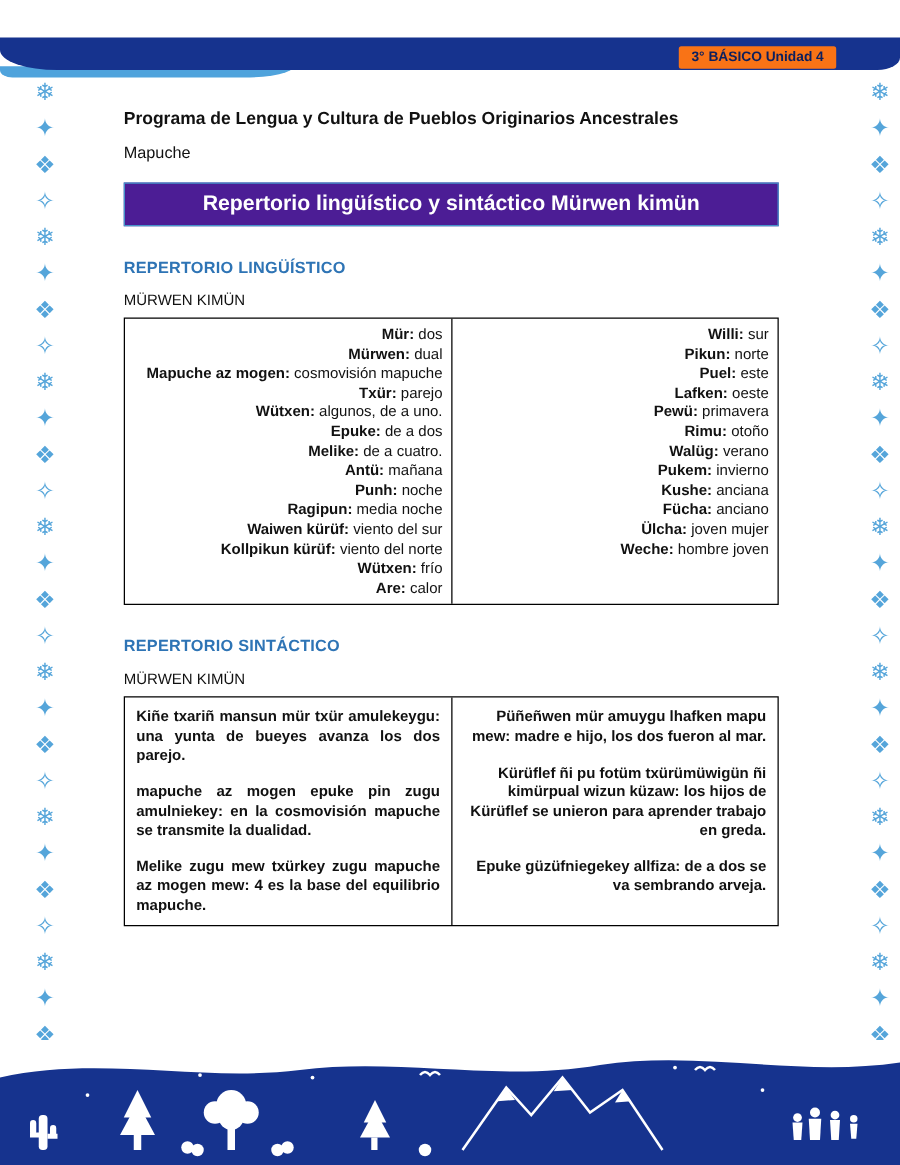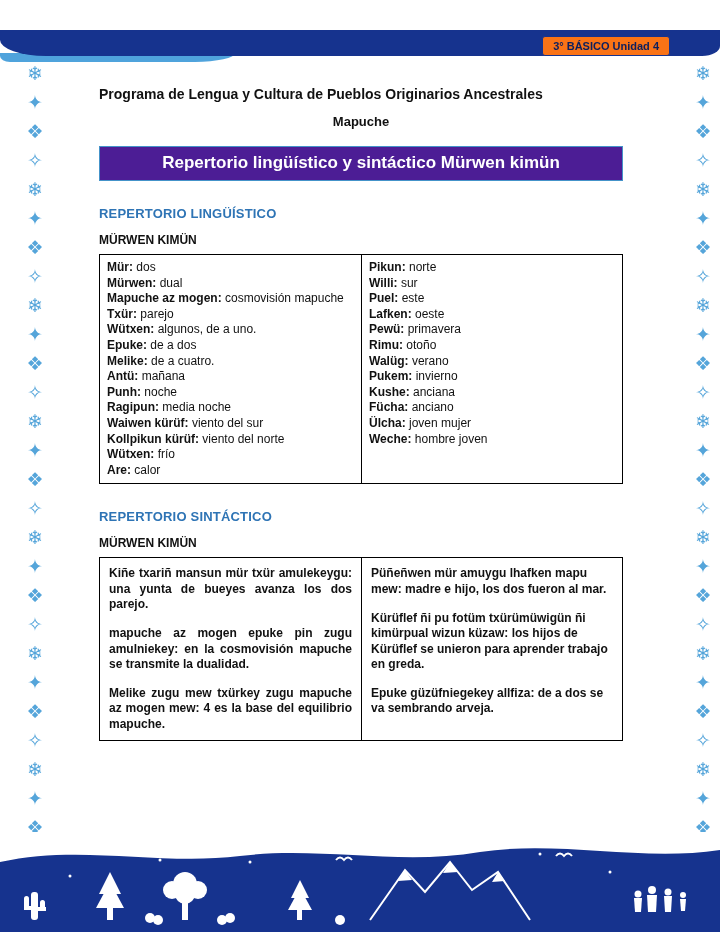--- a/index.html
+++ b/index.html
@@ -23,29 +23,29 @@
   .side-strip{
     position:absolute;top:62px;height:770px;width:38px;overflow:hidden;
     color:#55a5da;font-size:19px;text-align:center;
     writing-mode:vertical-rl;text-orientation:upright;letter-spacing:7px;
     user-select:none;
   }
   .side-strip.left{left:7px;}
   .side-strip.right{right:7px;}
   .content{position:absolute;left:99px;top:86px;width:524px;}
   .title{font-size:14px;font-weight:bold;}
-  .subtitle{font-size:13px;font-weight:bold;text-align:center;margin-top:12px;}
+  .subtitle{font-size:13px;font-weight:normal;text-align:left;margin-top:12px;}
   .banner{
     margin-top:17px;background:#4c1d95;border:1px solid #4493c9;color:#fff;
     font-weight:bold;font-size:17px;text-align:center;padding:6px 0 7px;
   }
   .sec-h{margin-top:25px;color:#2e74b5;font-weight:bold;font-size:13px;letter-spacing:.2px;}
-  .sub-h{margin-top:12px;font-weight:bold;font-size:12px;}
+  .sub-h{margin-top:12px;font-weight:normal;font-size:12px;}
   .vtable{margin-top:7px;border:1px solid #000;display:flex;}
-  .vtable .cell{width:50%;padding:5px 7px;box-sizing:border-box;font-size:12px;}
+  .vtable .cell{width:50%;padding:5px 7px;box-sizing:border-box;font-size:12px;text-align:right;}
   .vtable .cell + .cell{border-left:1px solid #000;}
   .vocab-entry{line-height:15.6px;white-space:nowrap;overflow:hidden;}
   .vtable.syn .cell{padding:8px 9px;min-height:172px;}
   .syn-p{margin:0 0 14px;font-size:12px;line-height:15.3px;font-weight:bold;}
   .vtable.syn .cell .syn-p:last-child{margin-bottom:0;}
   .cell.justify{text-align:justify;}
   .footer{position:absolute;left:0;bottom:0;width:720px;height:100px;}
 </style>
 </head>
 <body>
@@ -75,22 +75,22 @@
         <div class="vocab-entry"><b>Melike:</b> de a cuatro.</div>
         <div class="vocab-entry"><b>Antü:</b> mañana</div>
         <div class="vocab-entry"><b>Punh:</b> noche</div>
         <div class="vocab-entry"><b>Ragipun:</b> media noche</div>
         <div class="vocab-entry"><b>Waiwen kürüf:</b> viento del sur</div>
         <div class="vocab-entry"><b>Kollpikun kürüf:</b> viento del norte</div>
         <div class="vocab-entry"><b>Wütxen:</b> frío</div>
         <div class="vocab-entry"><b>Are:</b> calor</div>
       </div>
     <div class="cell">
+        <div class="vocab-entry"><b>Willi:</b> sur</div>
         <div class="vocab-entry"><b>Pikun:</b> norte</div>
-        <div class="vocab-entry"><b>Willi:</b> sur</div>
         <div class="vocab-entry"><b>Puel:</b> este</div>
         <div class="vocab-entry"><b>Lafken:</b> oeste</div>
         <div class="vocab-entry"><b>Pewü:</b> primavera</div>
         <div class="vocab-entry"><b>Rimu:</b> otoño</div>
         <div class="vocab-entry"><b>Walüg:</b> verano</div>
         <div class="vocab-entry"><b>Pukem:</b> invierno</div>
         <div class="vocab-entry"><b>Kushe:</b> anciana</div>
         <div class="vocab-entry"><b>Fücha:</b> anciano</div>
         <div class="vocab-entry"><b>Ülcha:</b> joven mujer</div>
         <div class="vocab-entry"><b>Weche:</b> hombre joven</div>

